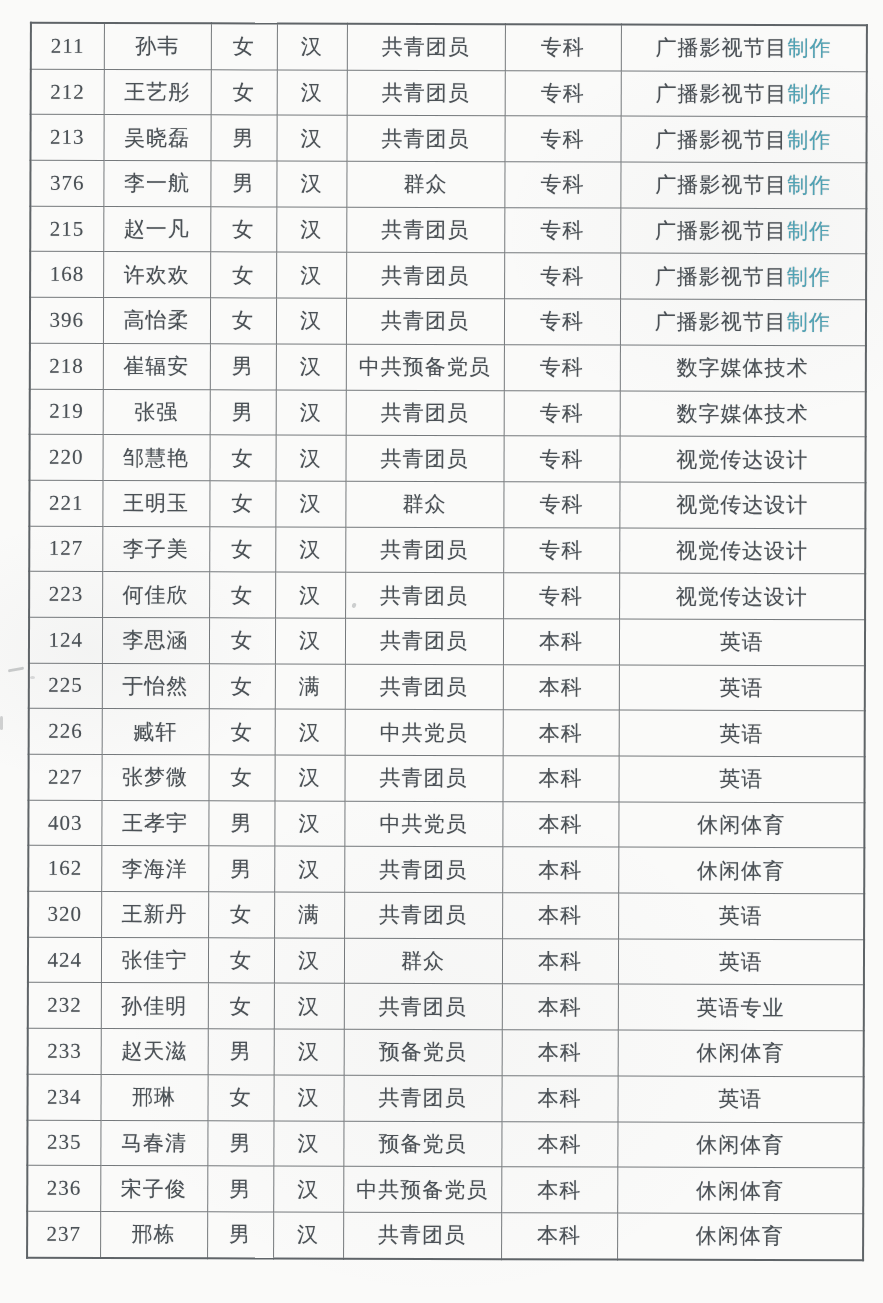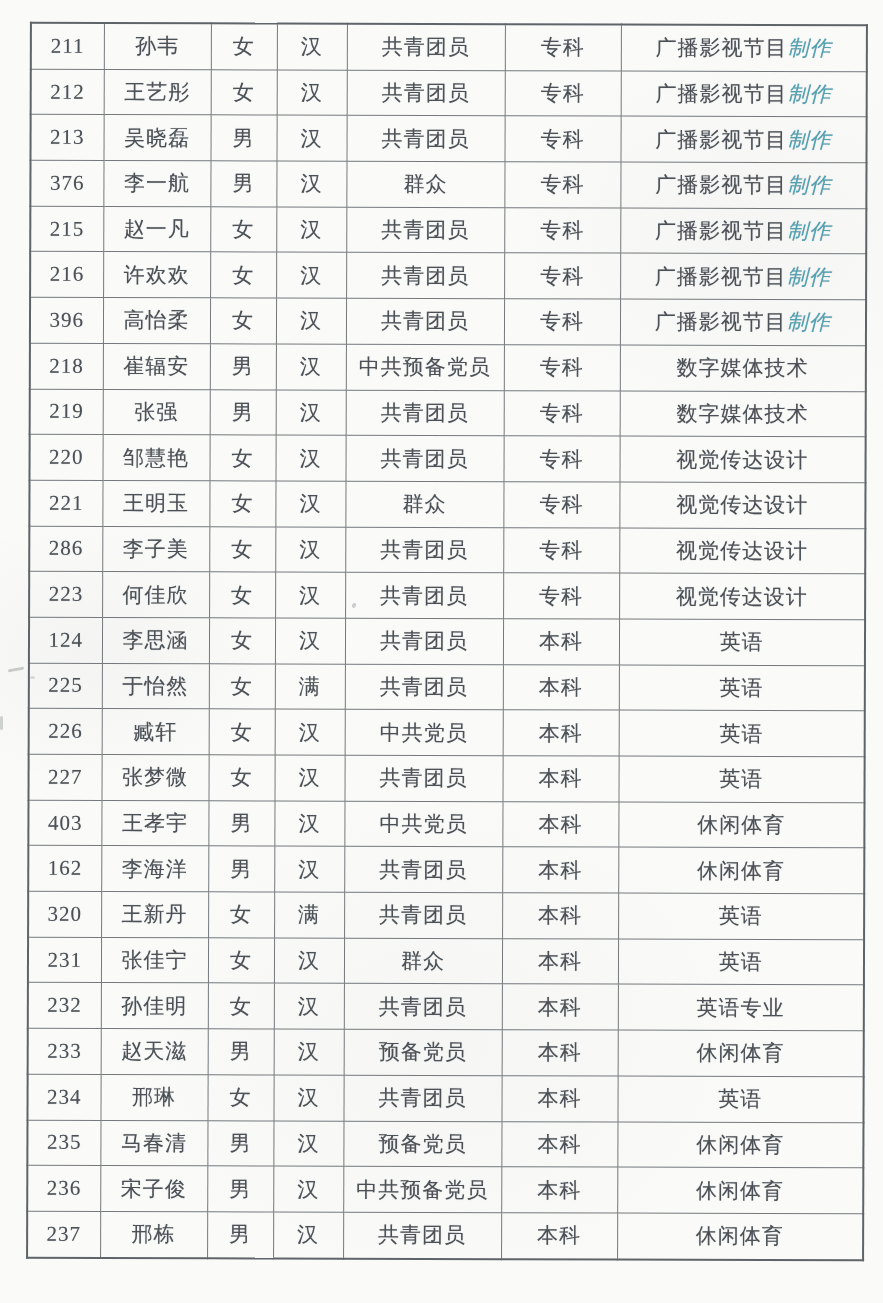--- a/index.html
+++ b/index.html
@@ -41,21 +41,21 @@
     vertical-align:middle;
     color:var(--ink);
     font-size:21px;
     letter-spacing:1px;
     text-shadow:0 0 1px rgba(75,81,86,0.4);
     white-space:nowrap;
     overflow:hidden;
   }
   table.roster{border:2px solid var(--outer);}
   td.cell-number{font-size:23px;letter-spacing:1.5px;}
-  span.major-accent{color:var(--accent);font-style:italic;}
+  span.major-accent{color:var(--accent);}
   
   .smudge{position:absolute;pointer-events:none;}
   .smudge-dash{left:8px;top:668px;width:16px;height:3px;background:rgba(100,105,108,0.32);transform:rotate(-10deg);border-radius:2px;}
   .smudge-dot{left:30px;top:676px;width:5px;height:3px;background:rgba(100,105,108,0.22);border-radius:50%;}
   .smudge-tick{left:0px;top:716px;width:3px;height:14px;background:rgba(100,105,108,0.28);border-radius:2px;}
   .smudge-speck{left:352px;top:603px;width:4px;height:5px;background:rgba(100,105,108,0.30);border-radius:50% 40% 60% 50%;transform:rotate(20deg);}
 </style>
 </head>
 <body>
 
@@ -111,21 +111,21 @@
           <tr>
             <td class="cell-number">215</td>
             <td class="cell-name">赵一凡</td>
             <td class="cell-gender">女</td>
             <td class="cell-ethnicity">汉</td>
             <td class="cell-political-status">共青团员</td>
             <td class="cell-education-level">专科</td>
             <td class="cell-major"><span>广播影视节目</span><span class="major-accent">制作</span></td>
           </tr>
           <tr>
-            <td class="cell-number">216</td>
+            <td class="cell-number">168</td>
             <td class="cell-name">许欢欢</td>
             <td class="cell-gender">女</td>
             <td class="cell-ethnicity">汉</td>
             <td class="cell-political-status">共青团员</td>
             <td class="cell-education-level">专科</td>
             <td class="cell-major"><span>广播影视节目</span><span class="major-accent">制作</span></td>
           </tr>
           <tr>
             <td class="cell-number">396</td>
             <td class="cell-name">高怡柔</td>
@@ -165,21 +165,21 @@
           <tr>
             <td class="cell-number">221</td>
             <td class="cell-name">王明玉</td>
             <td class="cell-gender">女</td>
             <td class="cell-ethnicity">汉</td>
             <td class="cell-political-status">群众</td>
             <td class="cell-education-level">专科</td>
             <td class="cell-major">视觉传达设计</td>
           </tr>
           <tr>
-            <td class="cell-number">286</td>
+            <td class="cell-number">127</td>
             <td class="cell-name">李子美</td>
             <td class="cell-gender">女</td>
             <td class="cell-ethnicity">汉</td>
             <td class="cell-political-status">共青团员</td>
             <td class="cell-education-level">专科</td>
             <td class="cell-major">视觉传达设计</td>
           </tr>
           <tr>
             <td class="cell-number">223</td>
             <td class="cell-name">何佳欣</td>
@@ -246,21 +246,21 @@
           <tr>
             <td class="cell-number">320</td>
             <td class="cell-name">王新丹</td>
             <td class="cell-gender">女</td>
             <td class="cell-ethnicity">满</td>
             <td class="cell-political-status">共青团员</td>
             <td class="cell-education-level">本科</td>
             <td class="cell-major">英语</td>
           </tr>
           <tr>
-            <td class="cell-number">231</td>
+            <td class="cell-number">424</td>
             <td class="cell-name">张佳宁</td>
             <td class="cell-gender">女</td>
             <td class="cell-ethnicity">汉</td>
             <td class="cell-political-status">群众</td>
             <td class="cell-education-level">本科</td>
             <td class="cell-major">英语</td>
           </tr>
           <tr>
             <td class="cell-number">232</td>
             <td class="cell-name">孙佳明</td>

